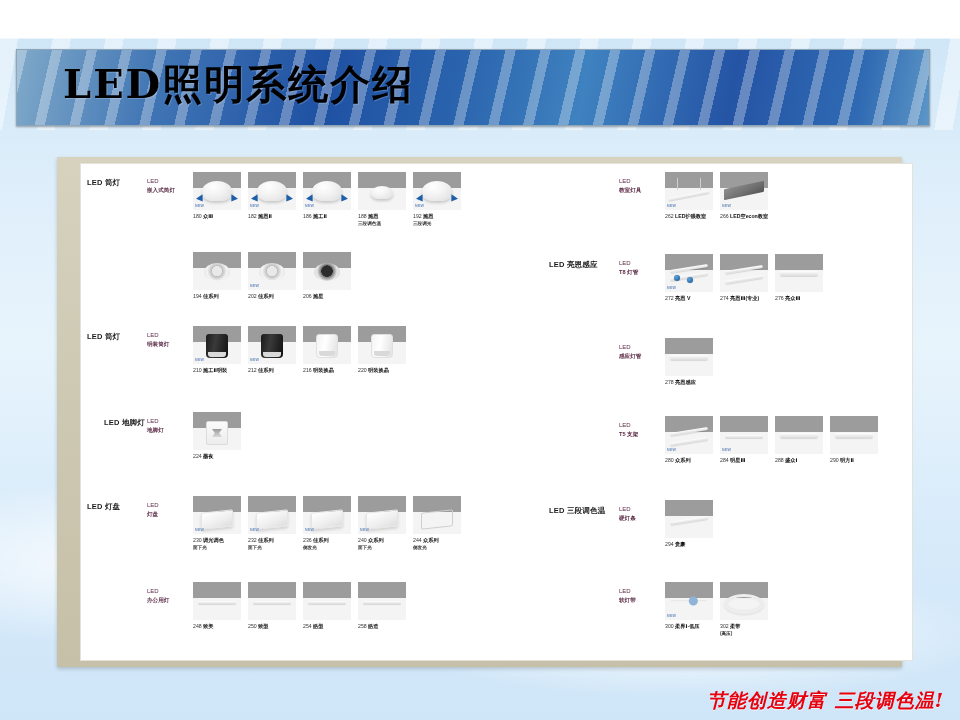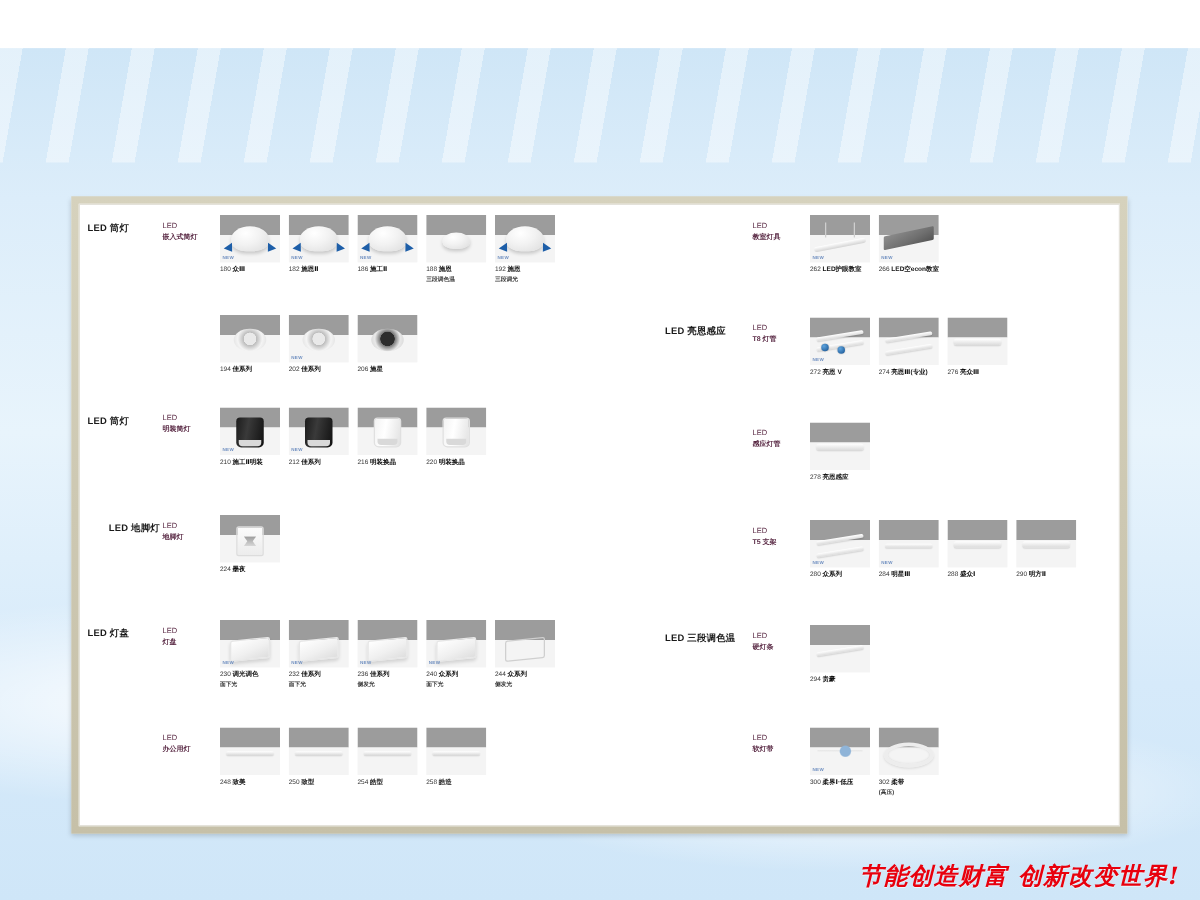--- a/index.html
+++ b/index.html
@@ -43,20 +43,21 @@
   .frame{
     position:absolute;left:57px;top:157px;width:845px;height:510px;
     background:linear-gradient(180deg,#d6d2bd 0%,#cdc8b2 50%,#c6c0a8 100%);
     padding:6px;box-sizing:border-box;
     box-shadow:0 2px 4px rgba(0,0,0,.18);
   }
   .panel{
     position:relative;width:100%;height:100%;
     background:#ffffff;border:1px solid #e4e2da;box-sizing:border-box;
     overflow:hidden;
+    margin-left:17px;
   }
   .col-sep{
     position:absolute;top:0;bottom:0;left:455px;width:1px;background:transparent;
   }
   .cat{
     position:absolute;font-size:7.5px;color:#1a1a1a;font-weight:bold;
     white-space:nowrap;letter-spacing:.2px;
   }
   .sub{
     position:absolute;font-size:5.6px;color:#5a2a45;font-weight:bold;
@@ -170,20 +171,23 @@
     letter-spacing:1px;white-space:nowrap;
     text-shadow:0 1px 0 rgba(255,255,255,.6);
   }
 </style>
 </head>
 <body>
 
 <div class="slide">
   <div class="cloudband"></div>
 
+  <div class="titlebar">
+    <div class="title">LED照明系统介绍</div>
+  </div>
 
   <div class="frame">
     <div class="panel">
       <div class="col-sep"></div>
       <div id="left-col">
           <div class="cat" style="left: 6px; top: 14px;">LED 筒灯</div>
           <div class="sub" style="left: 66px; top: 13px;"><span class="en">LED</span><span>嵌入式筒灯</span></div>
           <div class="items" style="left: 112px; top: 8px;">
             <div class="item">
               <div class="thumb">
@@ -556,14 +560,14 @@
                 <div class="bot"></div>
                 <div class="sh coil"></div>
               </div>
               <div class="cap"><span class="num">302</span><span> 柔带</span><span class="sub2">(高压)</span></div>
             </div>
           </div>
         </div>
     </div>
   </div>
 
-  <div class="slogan">节能创造财富 创新改变世界!</div>
+  <div class="slogan">节能创造财富 三段调色温!</div>
 </div>
 
 </body></html>

